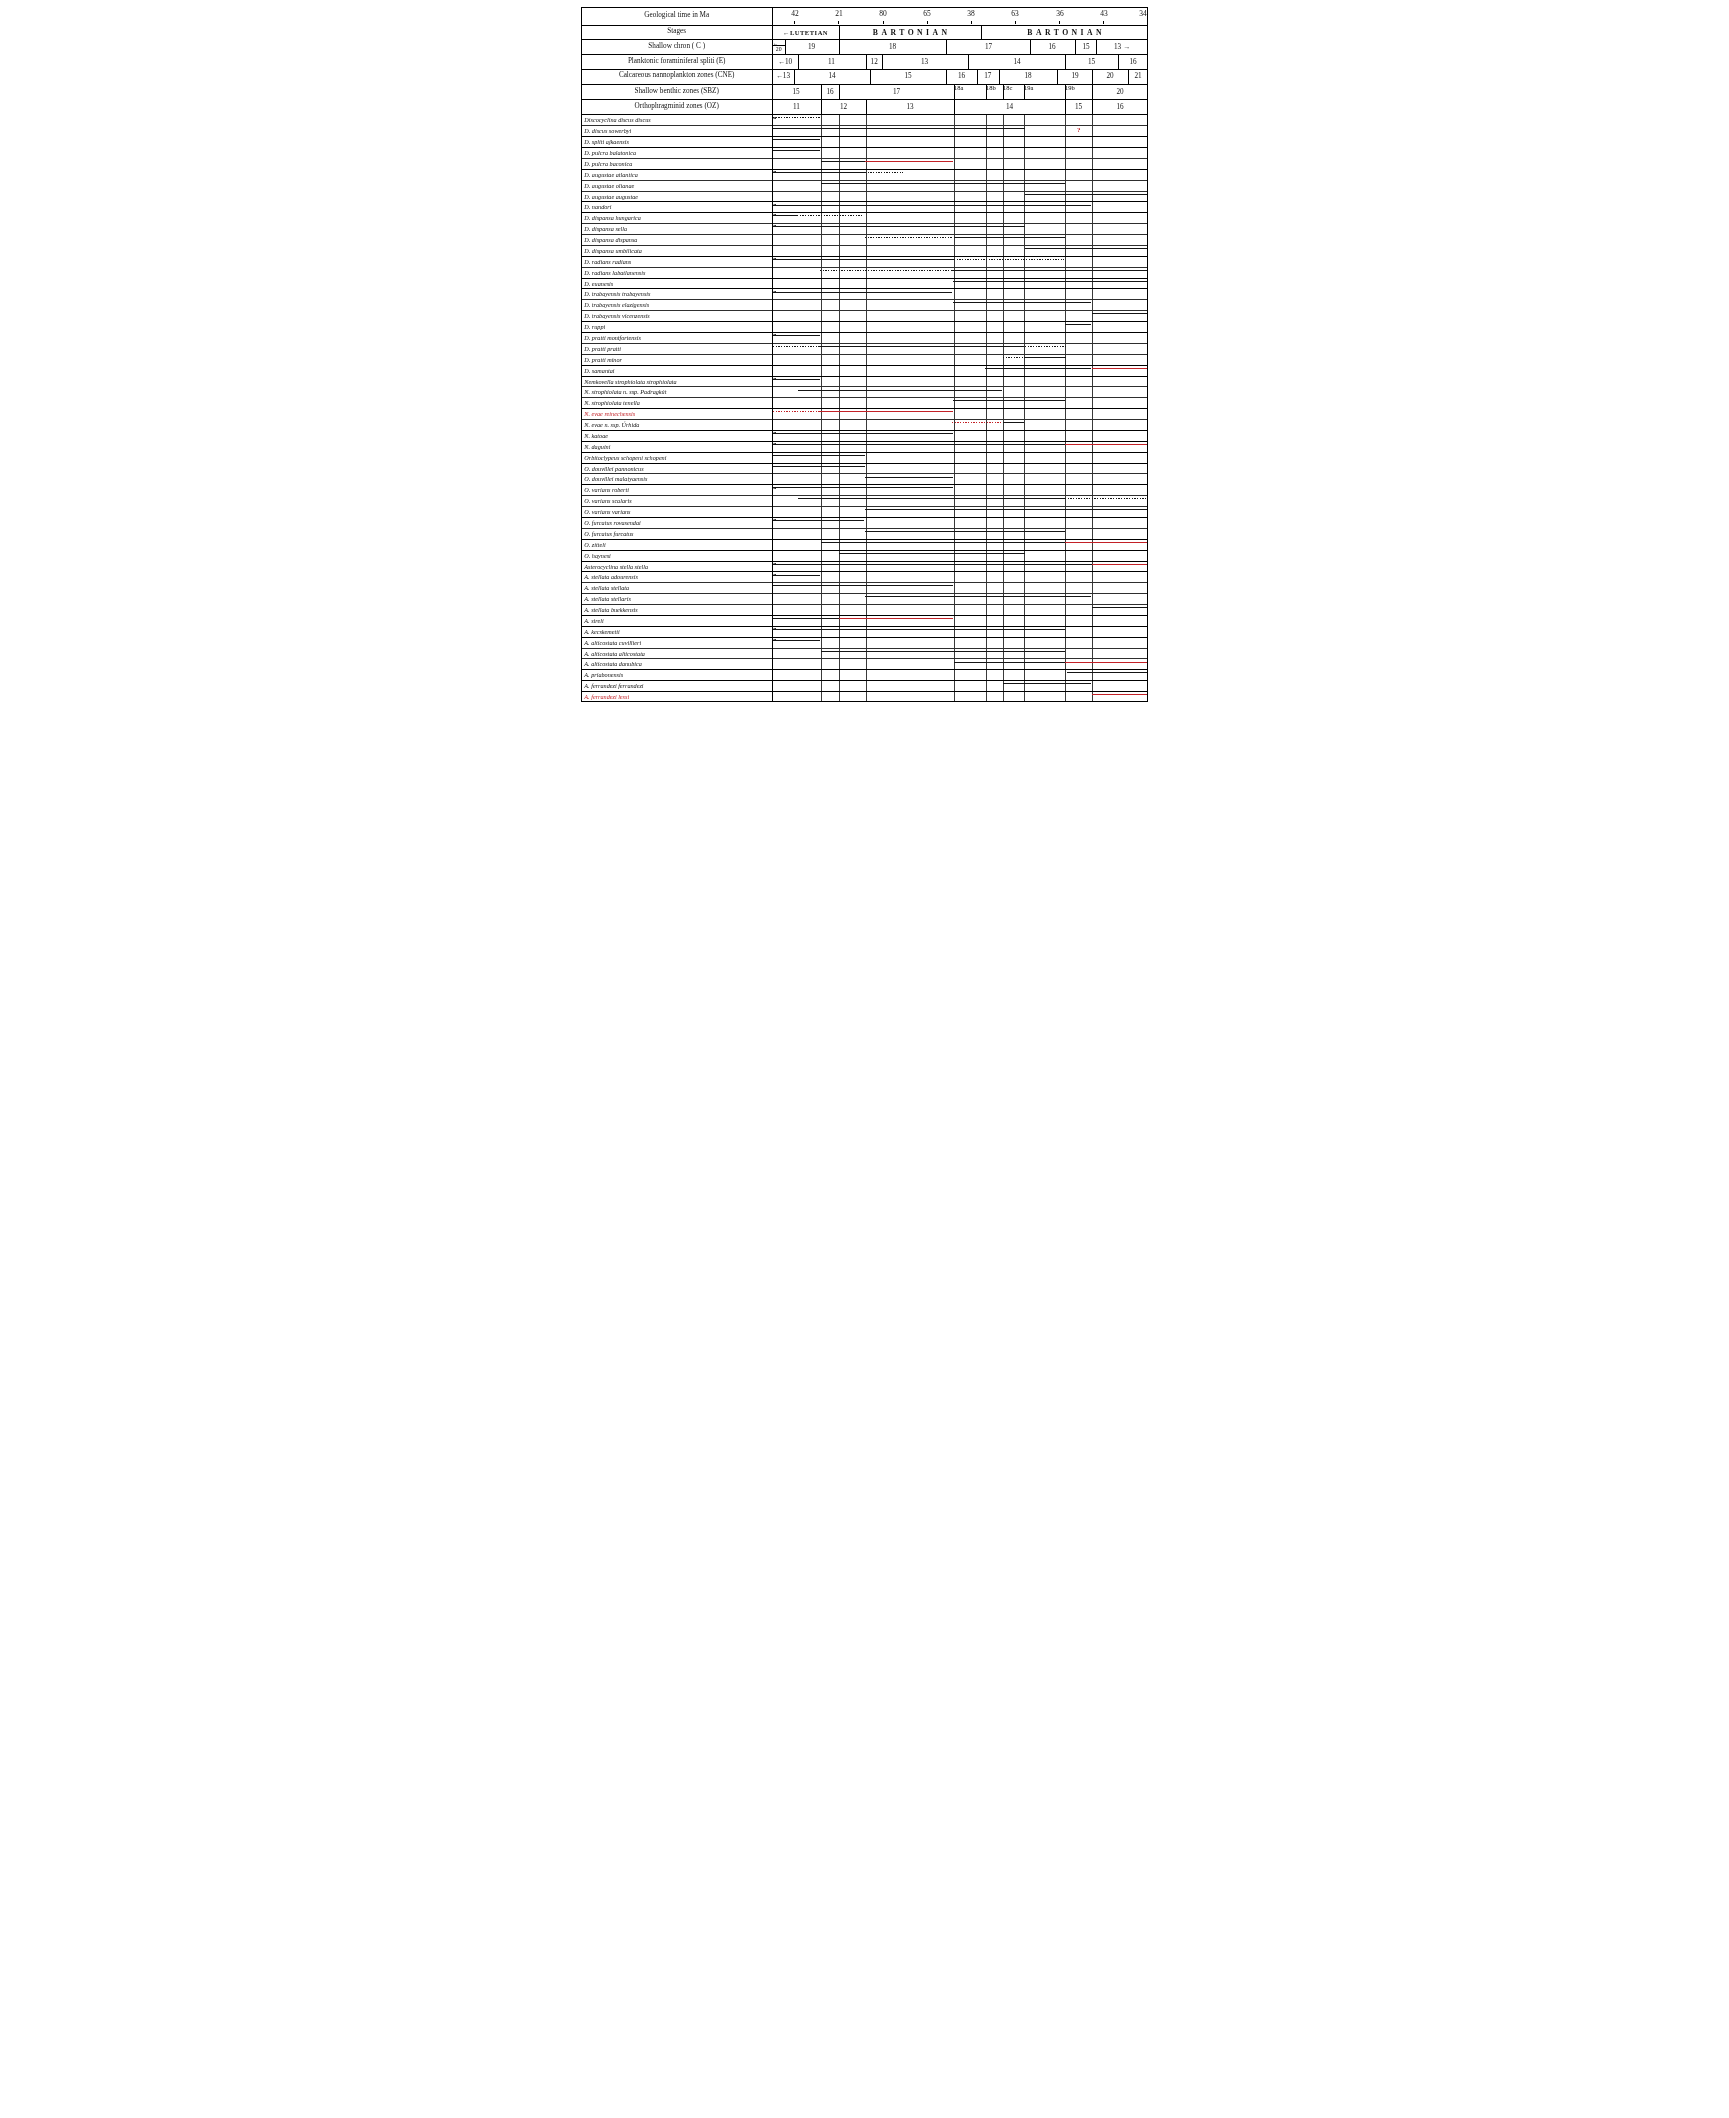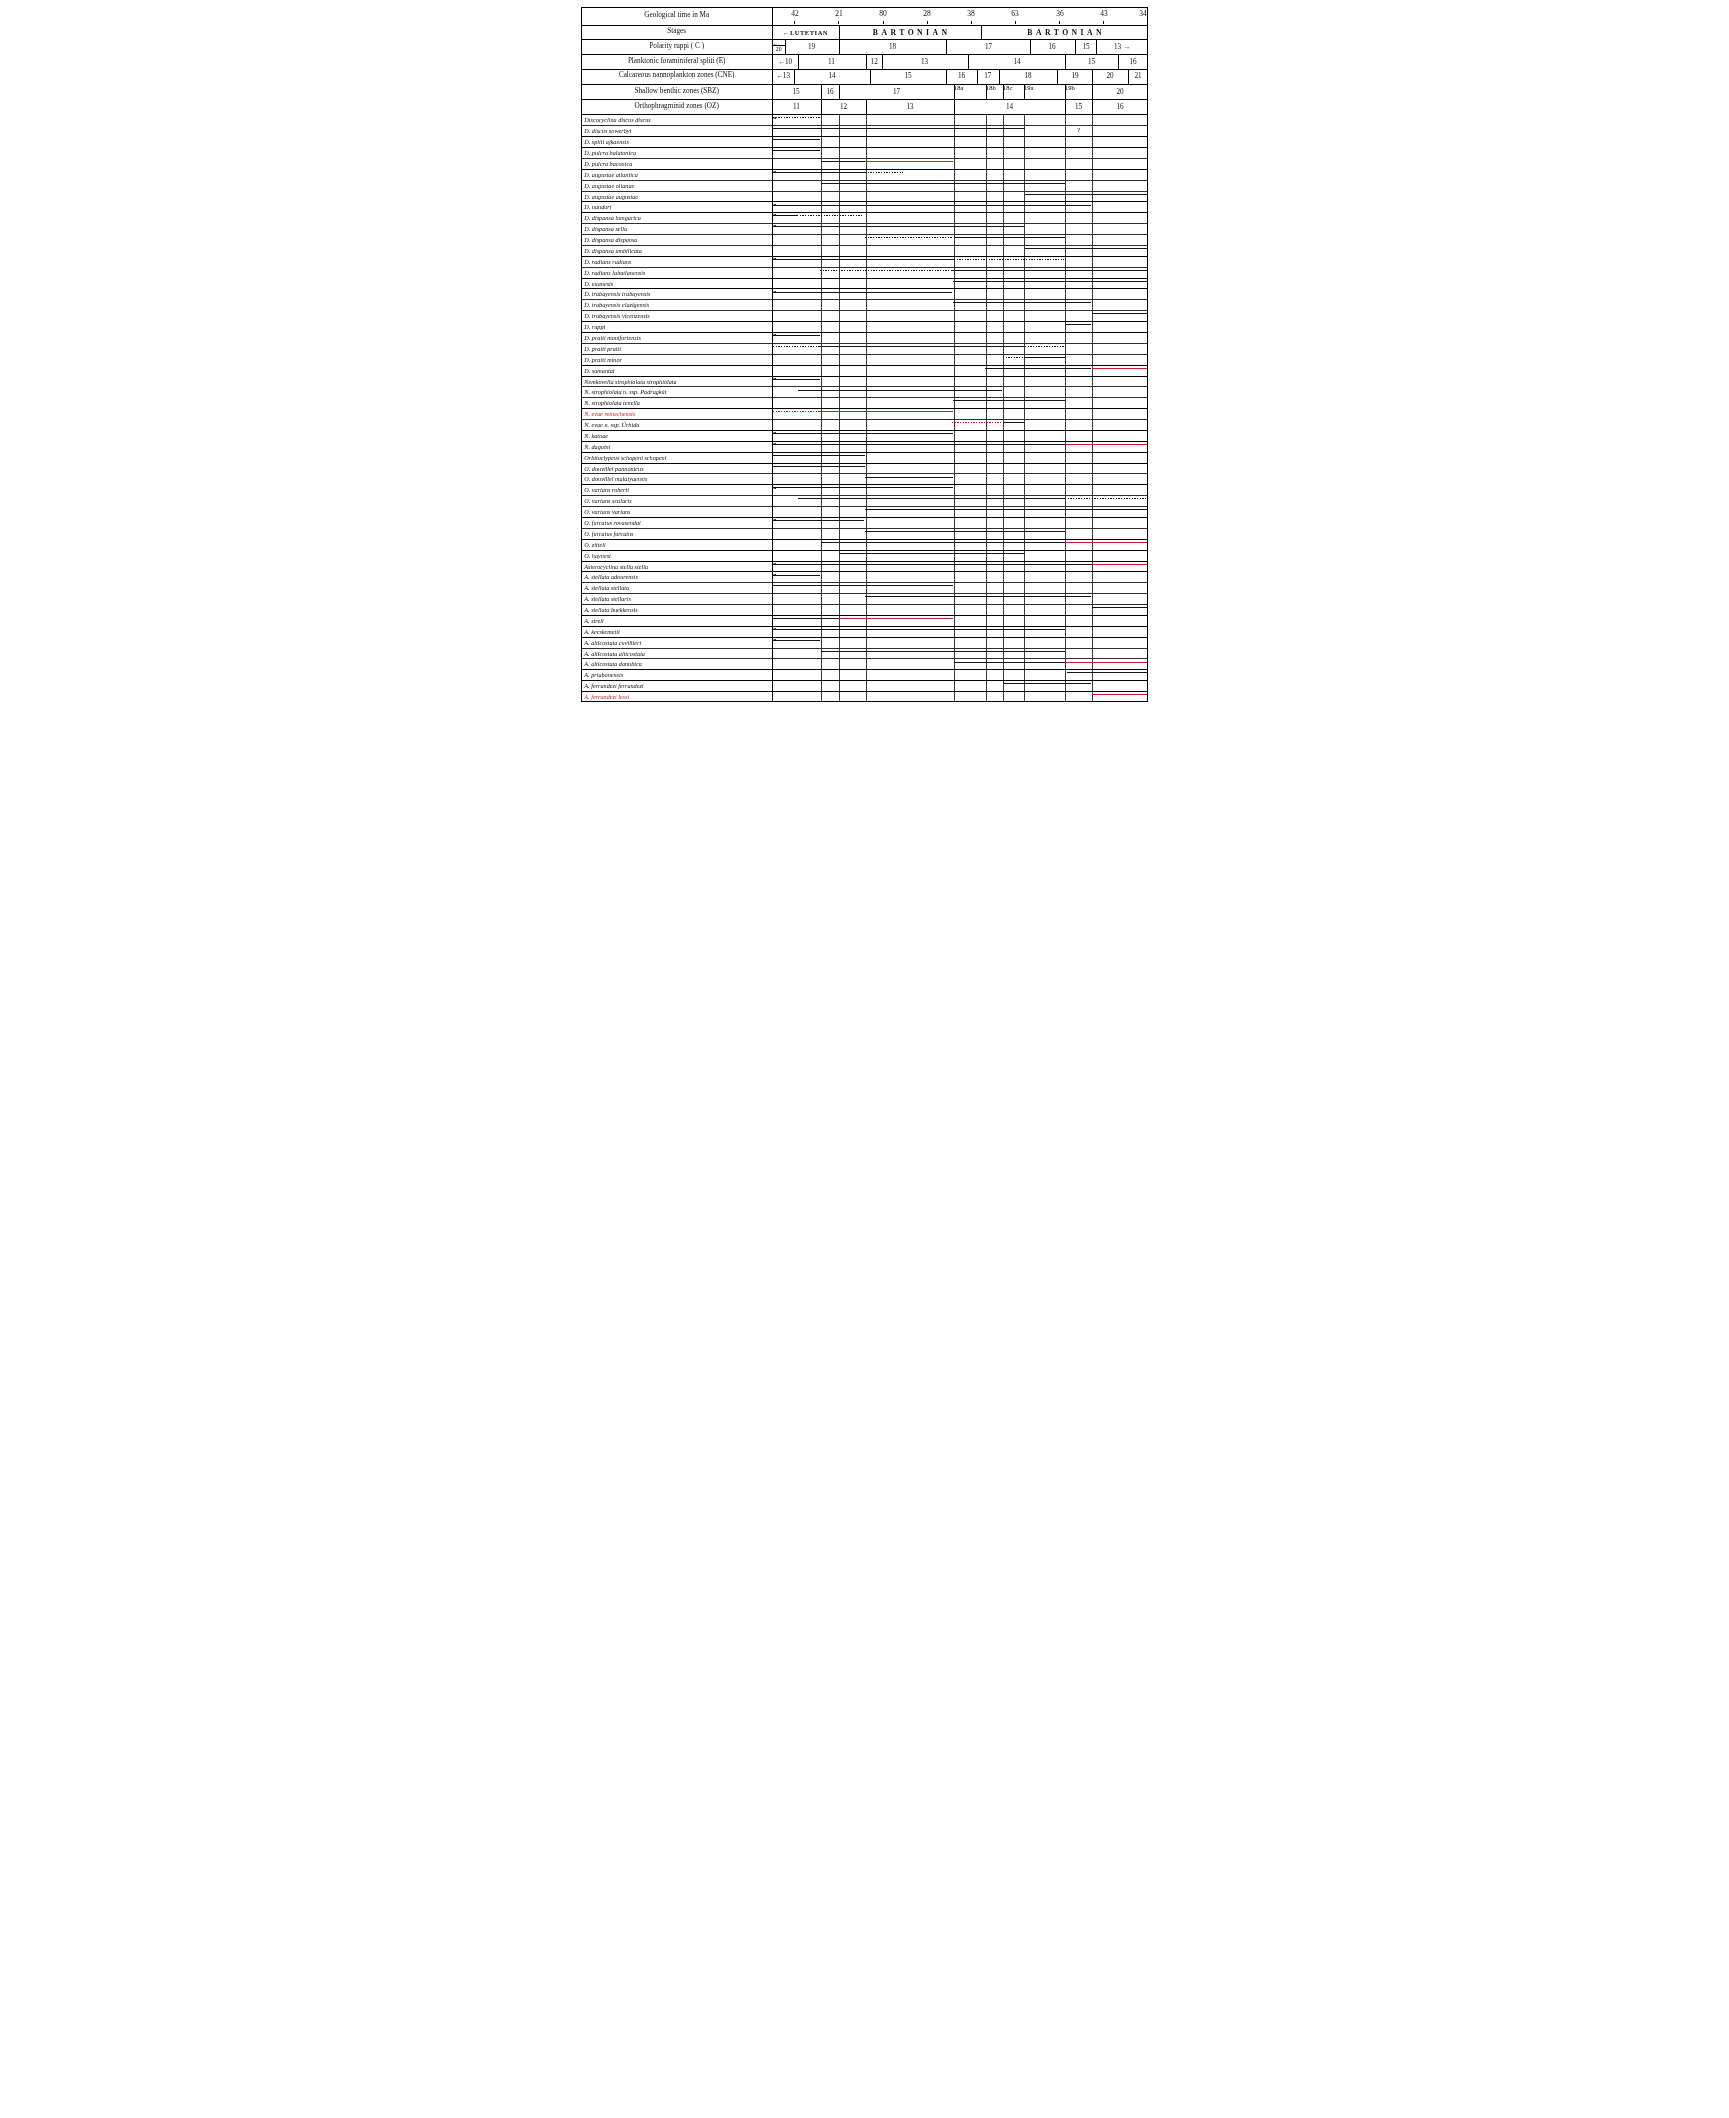--- a/index.html
+++ b/index.html
@@ -23,40 +23,40 @@
     <div style="position: absolute; left: 4.7px; top: 6.7px; width: 567px; height: 695px; border: 1.4px solid rgb(0, 0, 0); z-index: 6;"></div>
     <div style="position: absolute; left: 196px; top: 6.7px; width: 1.2px; height: 695px; background: rgb(0, 0, 0); z-index: 5;"></div>
     <div class="hlabel" style="position: absolute; left: 4.7px; top: 6.7px; width: 192px; height: 18px;">Geological time in Ma</div>
     <div class="sep" style="position: absolute; left: 4.7px; top: 24.6px; width: 567px; height: 0.8px; background: rgb(0, 0, 0); z-index: 4;"></div>
     <div class="ticknum" style="position: absolute; left: 212px; top: 9px; width: 14px;">42</div>
     <div style="position: absolute; left: 218px; top: 21px; width: 0.7px; height: 3.4px; background: rgb(0, 0, 0);"></div>
     <div class="ticknum" style="position: absolute; left: 256px; top: 9px; width: 14px;">21</div>
     <div style="position: absolute; left: 262px; top: 21px; width: 0.7px; height: 3.4px; background: rgb(0, 0, 0);"></div>
     <div class="ticknum" style="position: absolute; left: 300px; top: 9px; width: 14px;">80</div>
     <div style="position: absolute; left: 307px; top: 21px; width: 0.7px; height: 3.4px; background: rgb(0, 0, 0);"></div>
-    <div class="ticknum" style="position: absolute; left: 344px; top: 9px; width: 14px;">28</div>
+    <div class="ticknum" style="position: absolute; left: 344px; top: 9px; width: 14px;">65</div>
     <div style="position: absolute; left: 351px; top: 21px; width: 0.7px; height: 3.4px; background: rgb(0, 0, 0);"></div>
     <div class="ticknum" style="position: absolute; left: 388px; top: 9px; width: 14px;">38</div>
     <div style="position: absolute; left: 395px; top: 21px; width: 0.7px; height: 3.4px; background: rgb(0, 0, 0);"></div>
     <div class="ticknum" style="position: absolute; left: 432px; top: 9px; width: 14px;">63</div>
     <div style="position: absolute; left: 439px; top: 21px; width: 0.7px; height: 3.4px; background: rgb(0, 0, 0);"></div>
     <div class="ticknum" style="position: absolute; left: 477px; top: 9px; width: 14px;">36</div>
     <div style="position: absolute; left: 483px; top: 21px; width: 0.7px; height: 3.4px; background: rgb(0, 0, 0);"></div>
     <div class="ticknum" style="position: absolute; left: 521px; top: 9px; width: 14px;">43</div>
     <div style="position: absolute; left: 527px; top: 21px; width: 0.7px; height: 3.4px; background: rgb(0, 0, 0);"></div>
     <div class="ticknum" style="position: absolute; left: 560px; top: 9px; width: 14px;">34</div>
     <div style="position: absolute; left: 571px; top: 21px; width: 0.7px; height: 3.4px; background: rgb(0, 0, 0);"></div>
     <div class="hlabel" style="position: absolute; left: 4.7px; top: 24.6px; width: 192px; height: 15px;">Stages</div>
     <div class="sep" style="position: absolute; left: 4.7px; top: 39px; width: 567px; height: 0.8px; background: rgb(0, 0, 0); z-index: 4;"></div>
     <div class="sep" style="position: absolute; left: 263px; top: 24.6px; width: 0.7px; height: 15px; background: rgb(0, 0, 0);"></div>
     <div class="stageL" style="position: absolute; left: 196px; top: 24.6px; width: 67px; height: 15px;">←LUTETIAN</div>
     <div class="sep" style="position: absolute; left: 405px; top: 24.6px; width: 0.7px; height: 15px; background: rgb(0, 0, 0);"></div>
     <div class="stageB" style="position: absolute; left: 263px; top: 24.6px; width: 142px; height: 15px;">BARTONIAN</div>
     <div class="stageB" style="position: absolute; left: 405px; top: 24.6px; width: 167px; height: 15px;">BARTONIAN</div>
-    <div class="hlabel" style="position: absolute; left: 4.7px; top: 39px; width: 192px; height: 15px;">Polarity ruppi ( C )</div>
+    <div class="hlabel" style="position: absolute; left: 4.7px; top: 39px; width: 192px; height: 15px;">Shallow chron ( C )</div>
     <div class="sep" style="position: absolute; left: 4.7px; top: 54px; width: 567px; height: 0.8px; background: rgb(0, 0, 0); z-index: 4;"></div>
     <div class="sep" style="position: absolute; left: 209px; top: 39px; width: 0.7px; height: 15px; background: rgb(0, 0, 0);"></div>
     <div style="position: absolute; left: 197px; top: 40px; font-size: 5.1px; color: rgb(17, 17, 17);">←</div>
     <div style="position: absolute; left: 197px; top: 45px; width: 11.5px; text-align: center; font-size: 5.8px; border-top: 0.6px solid rgb(0, 0, 0); color: rgb(17, 17, 17);">20</div>
     <div class="sep" style="position: absolute; left: 263px; top: 39px; width: 0.7px; height: 15px; background: rgb(0, 0, 0);"></div>
     <div class="cellnum" style="position: absolute; left: 209px; top: 39px; width: 53px; height: 15px;">19</div>
     <div class="sep" style="position: absolute; left: 370px; top: 39px; width: 0.7px; height: 15px; background: rgb(0, 0, 0);"></div>
     <div class="cellnum" style="position: absolute; left: 263px; top: 39px; width: 107px; height: 15px;">18</div>
     <div class="sep" style="position: absolute; left: 454px; top: 39px; width: 0.7px; height: 15px; background: rgb(0, 0, 0);"></div>
     <div class="cellnum" style="position: absolute; left: 370px; top: 39px; width: 85px; height: 15px;">17</div>

